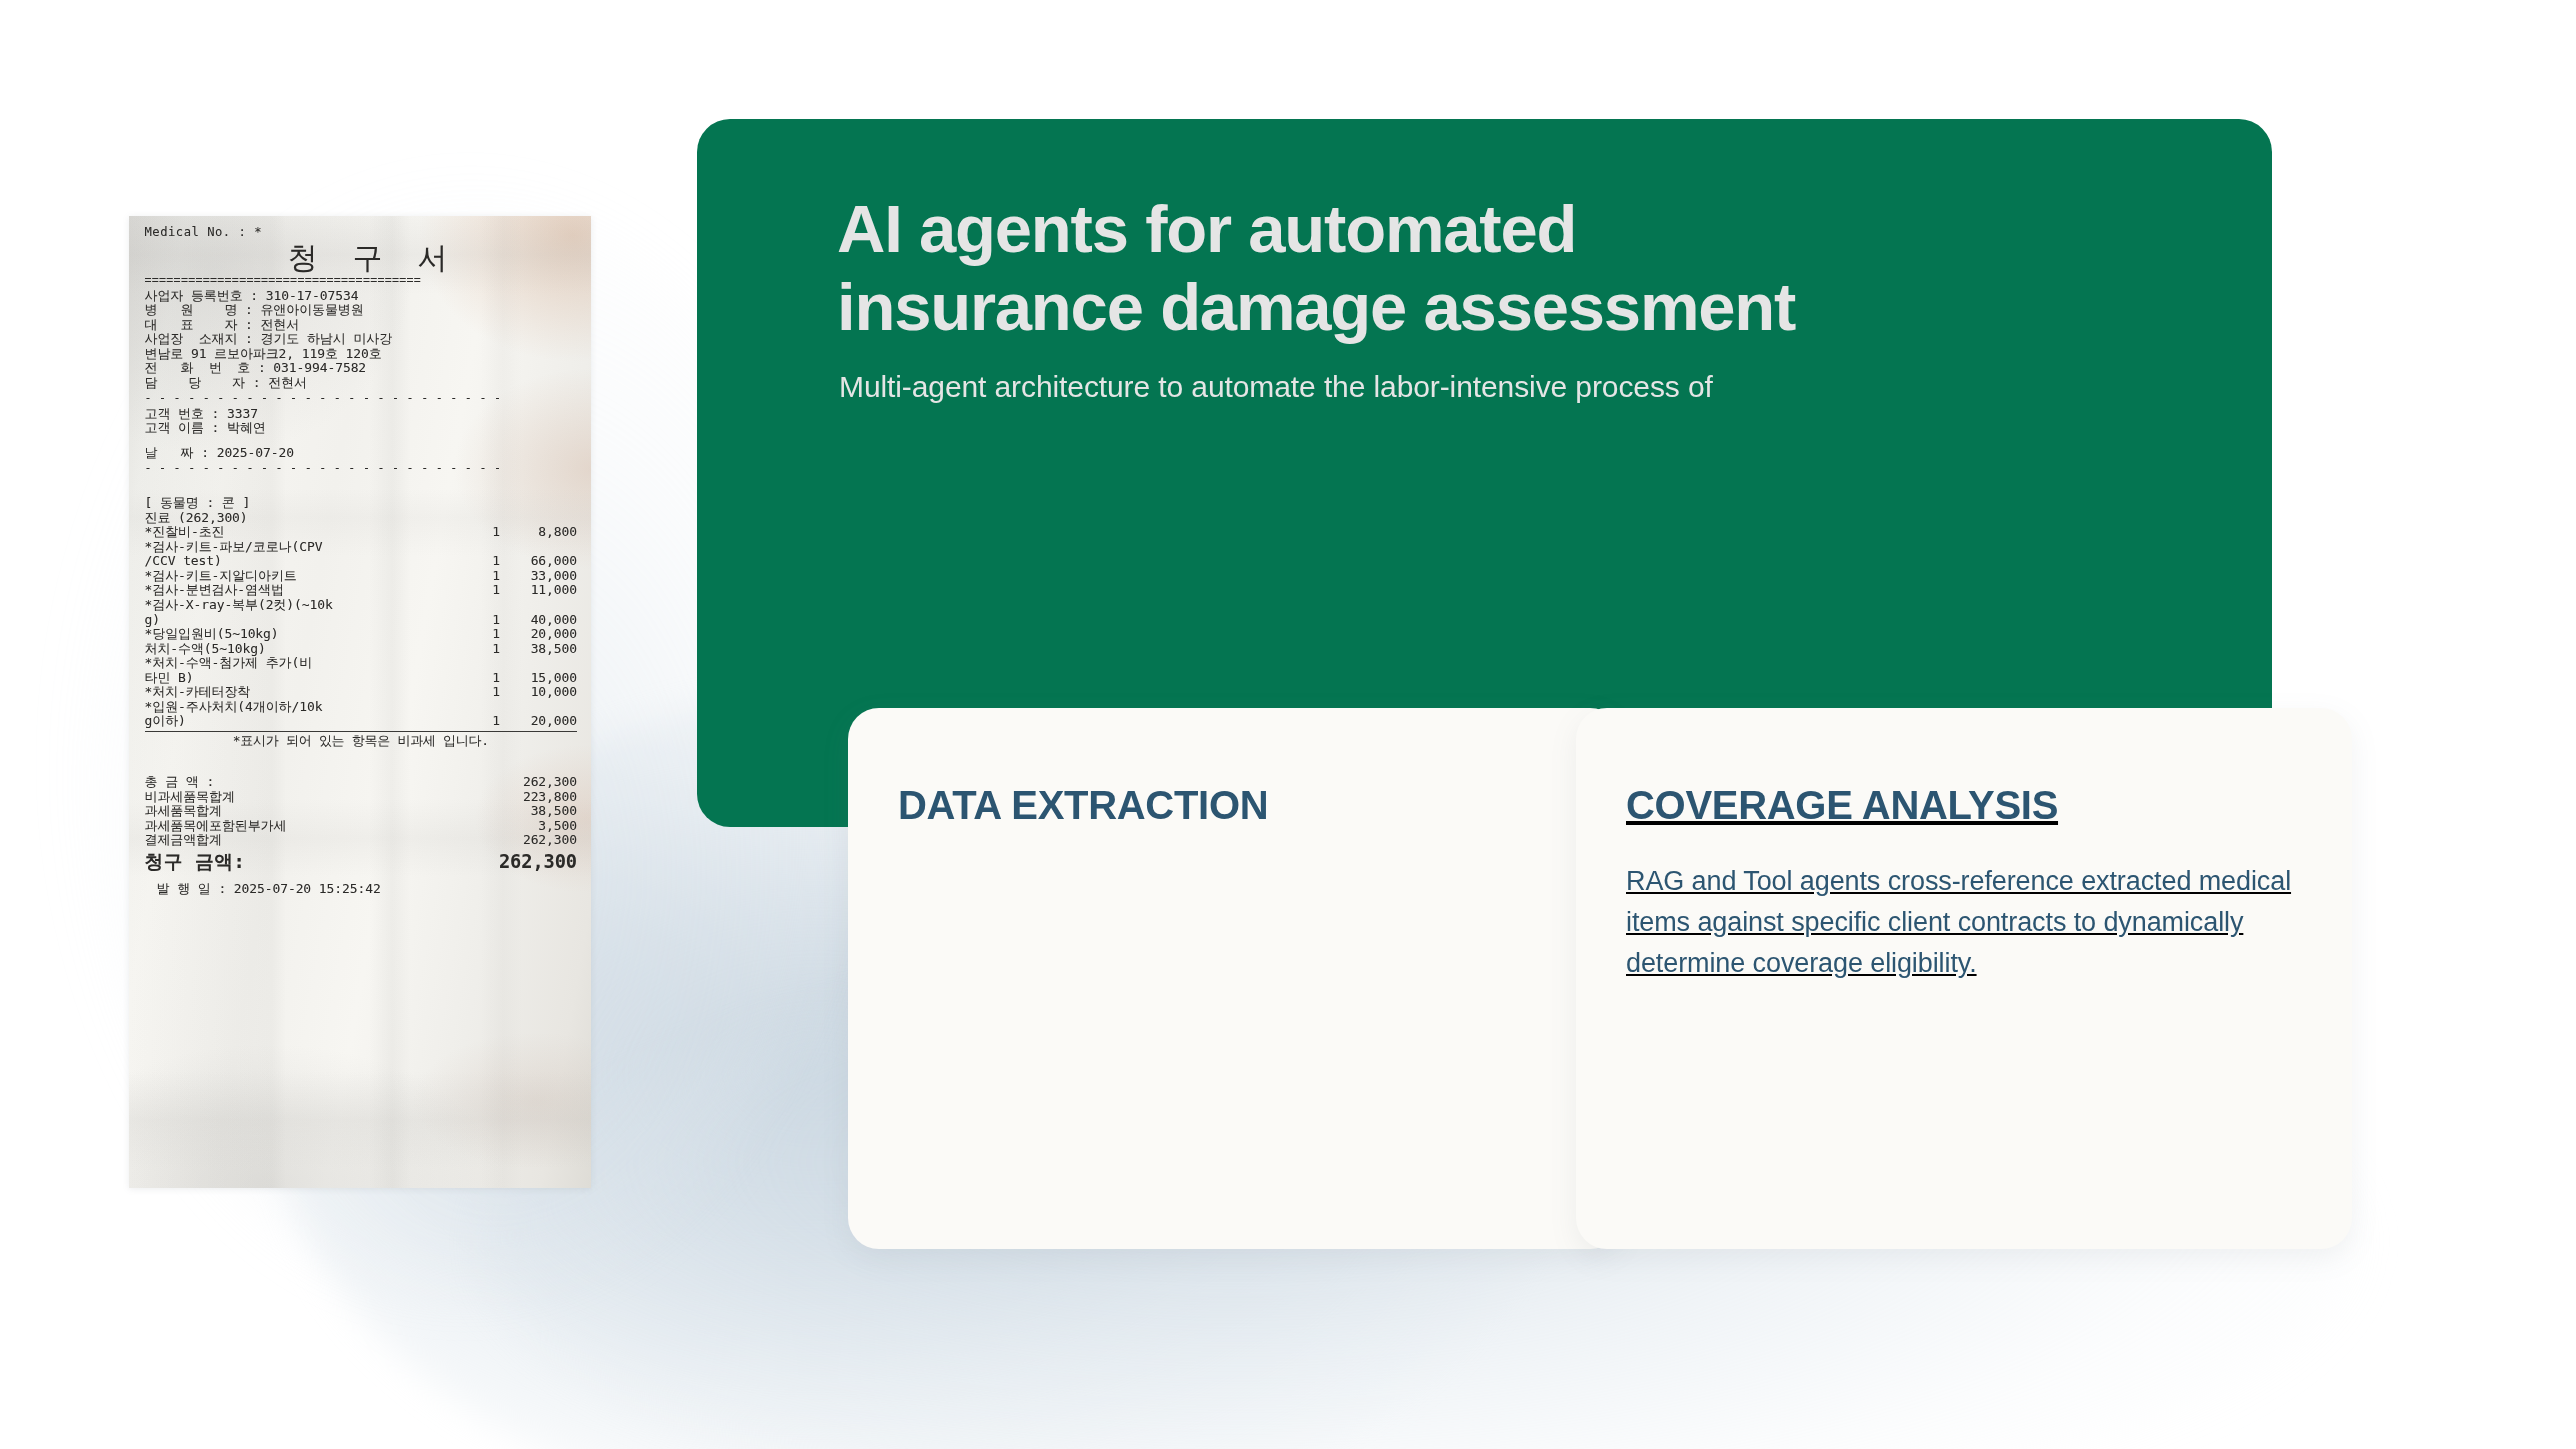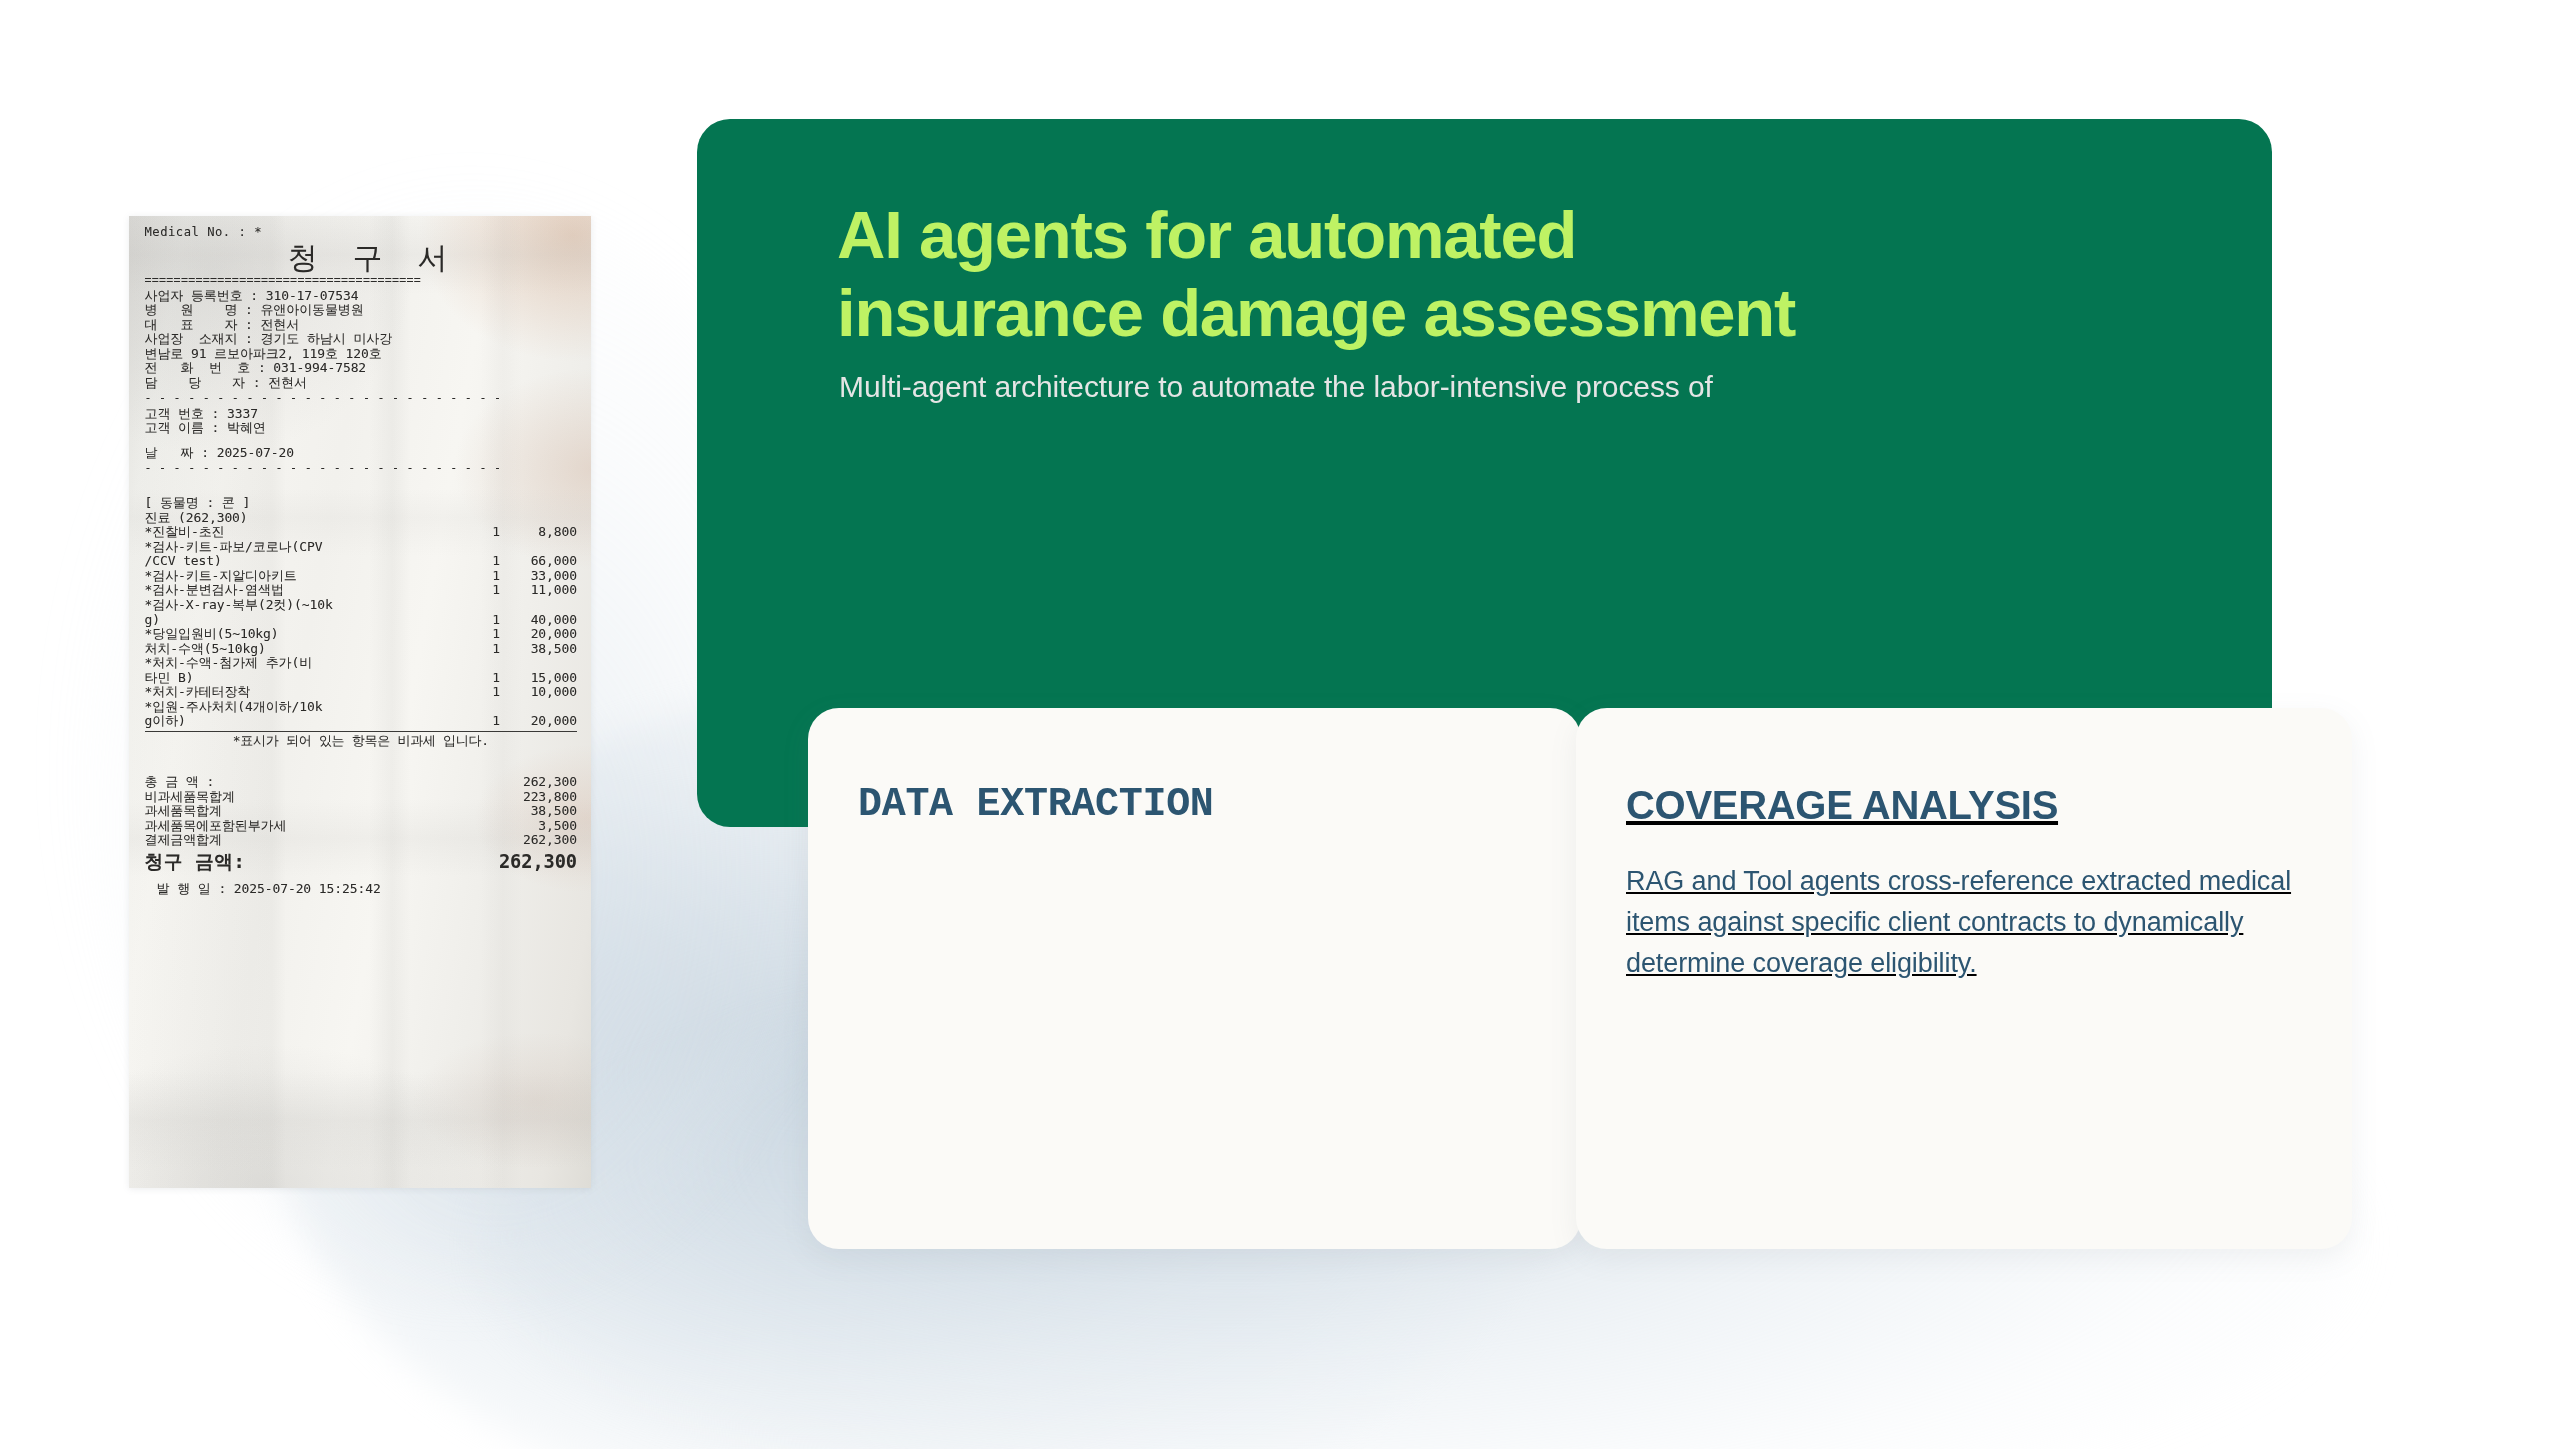--- a/index.html
+++ b/index.html
@@ -198,26 +198,25 @@
     height: 708px;
     background: #047551;
     border-radius: 33px;
     z-index: 5;
   }
   .hero-title {
     position: absolute;
     left: 140px;
     top: 71px;
     width: 1372px;
-    color: #bef264;
+    color: #e5e5e5;
     font-size: 67px;
     font-weight: 700;
     line-height: 1.17;
     letter-spacing: -1.2px;
-    margin-top: 6px;
   }
   .hero-sub {
     position: absolute;
     left: 142px;
     top: 246px;
     width: 1294px;
     color: #e5e5e5;
     font-size: 30px;
     font-weight: 400;
     line-height: 1.44;
@@ -227,21 +226,21 @@
   
   .card {
     position: absolute;
     top: 708px;
     height: 541px;
     background: #fbfaf7;
     border-radius: 31px;
     z-index: 9;
     box-shadow: 0 9px 28px rgba(120,132,142,0.10);
   }
-  .card-left  { left: 808px; width: 773px; font-family: Liberation Mono, monospace; }
+  .card-left  { left: 848px; width: 773px; }
   .card-right { left: 1576px; width: 776px; text-decoration: underline; }
 
   .card-inner { padding: 77px 55px 0 50px; }
   .card-h {
     color: #2c5571;
     font-size: 40px;
     font-weight: 700;
     letter-spacing: -0.3px;
     line-height: 1.0;
     margin: 0 0 36px 0;

